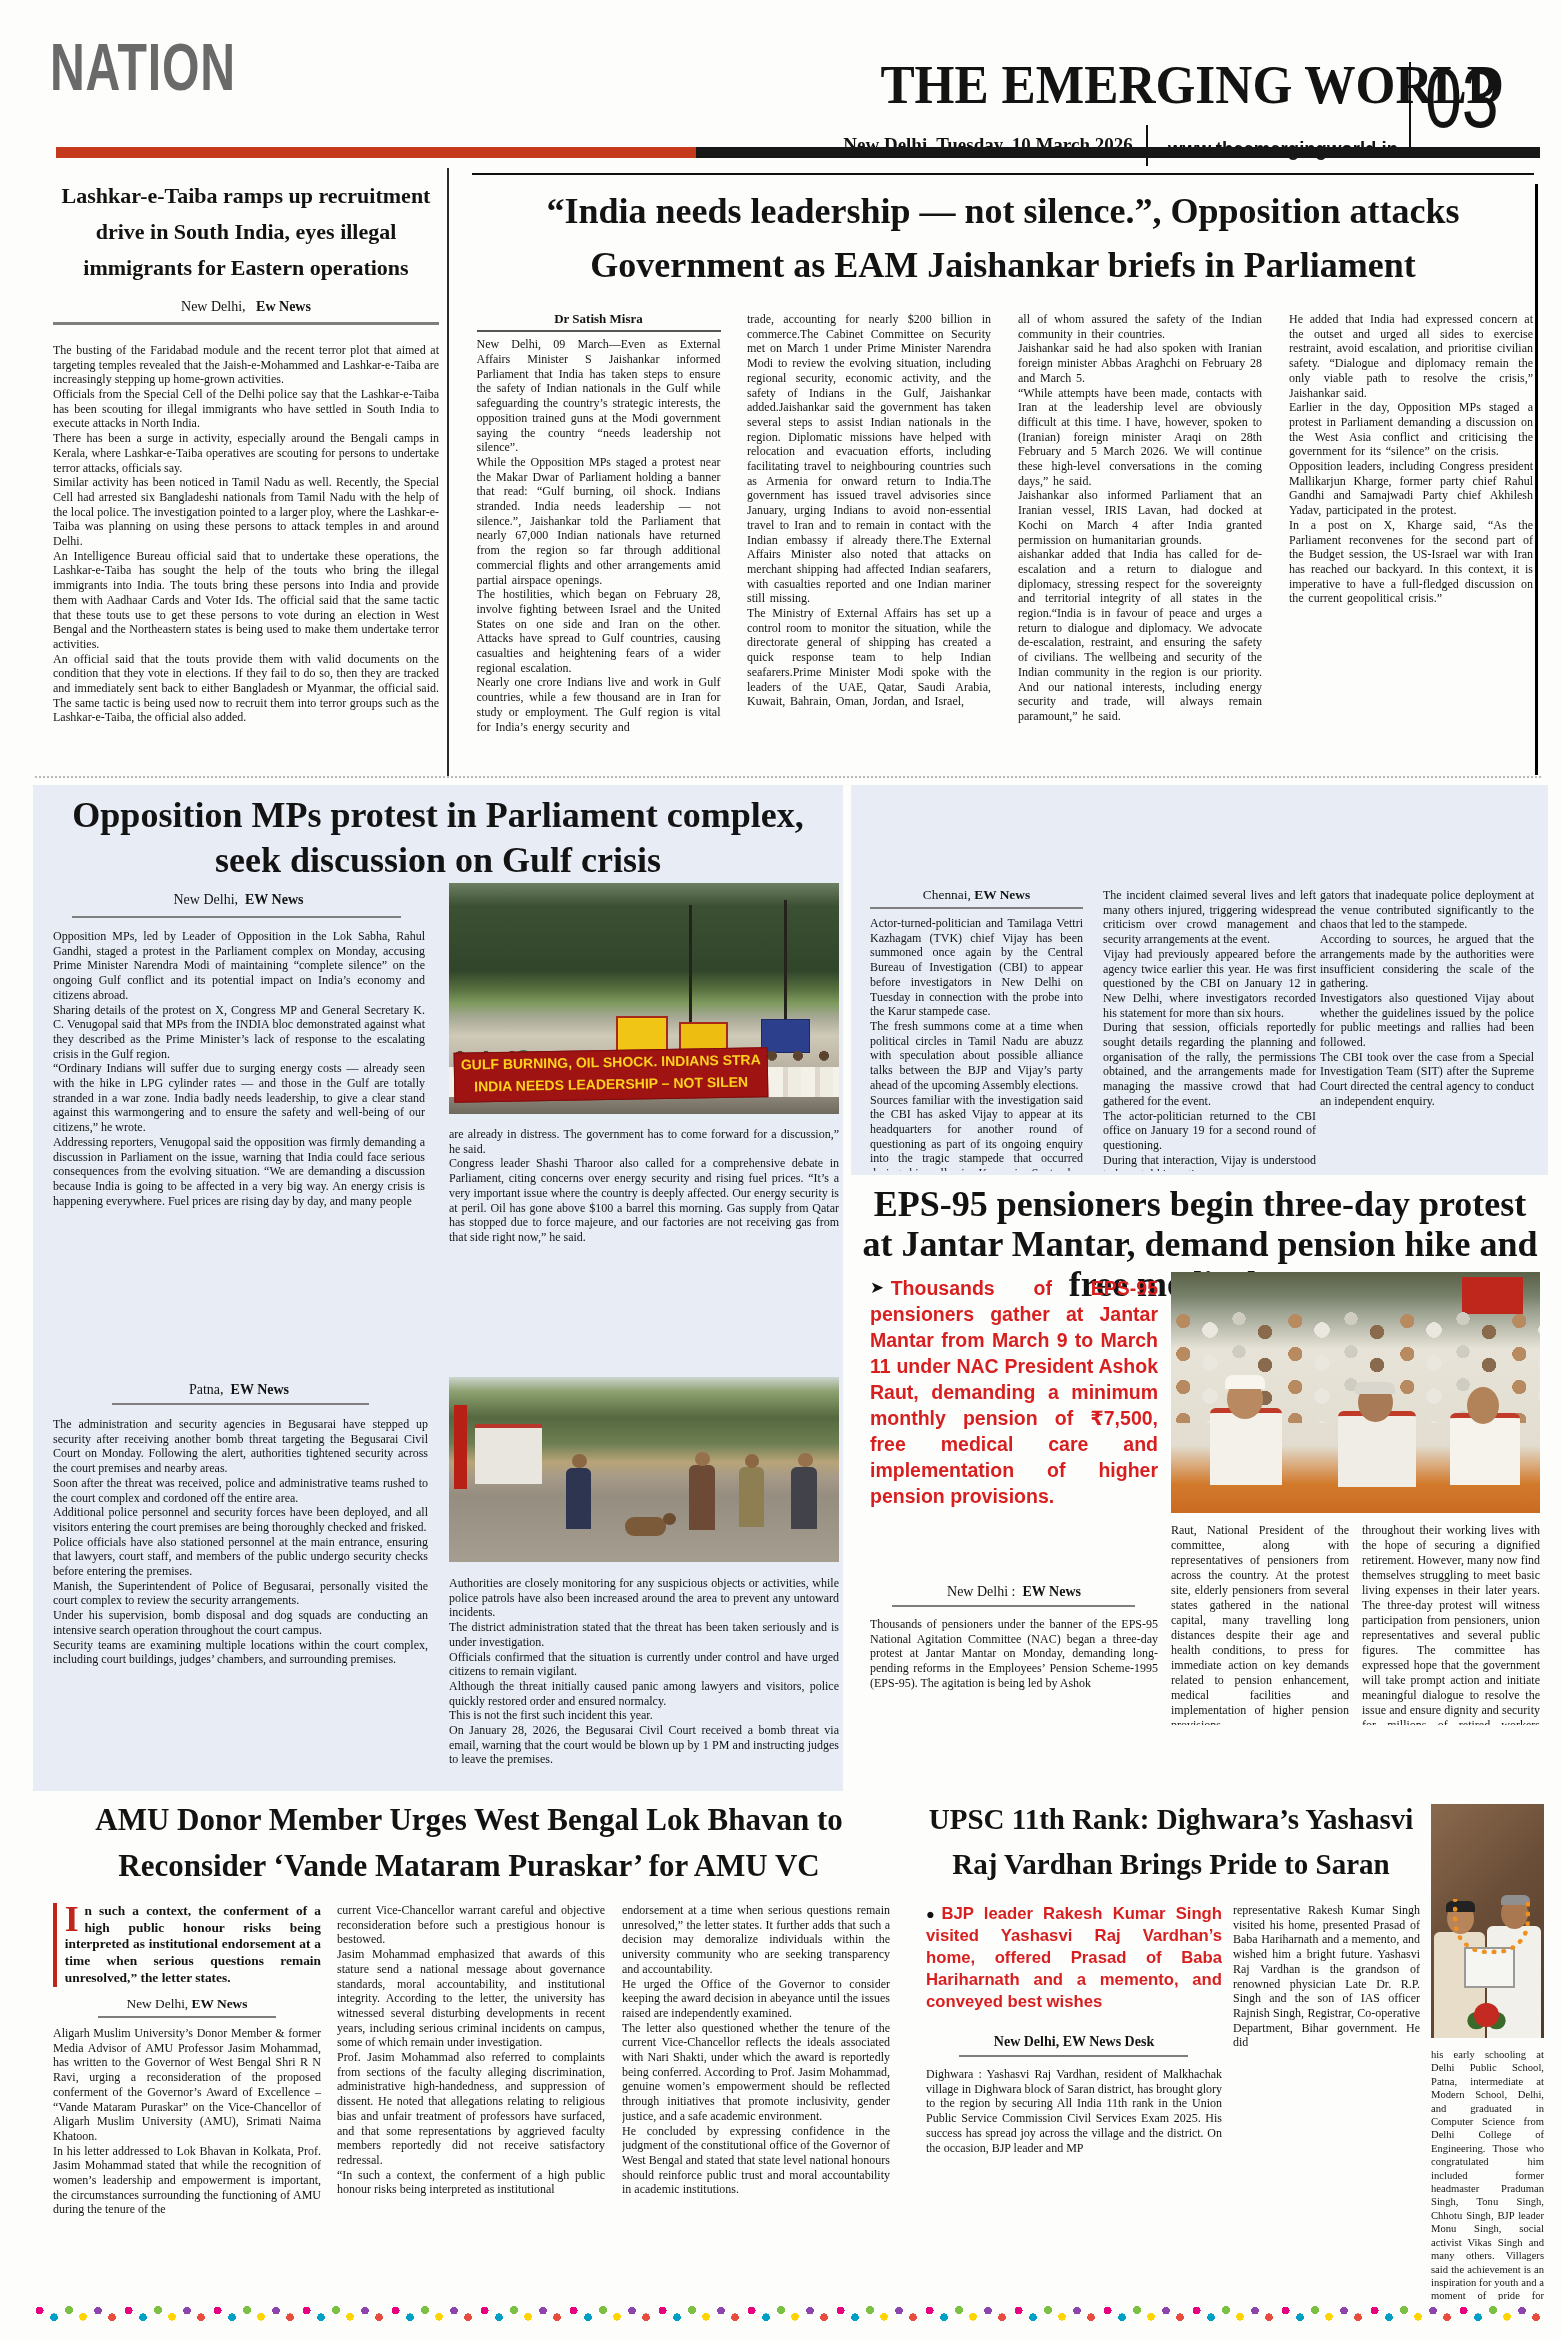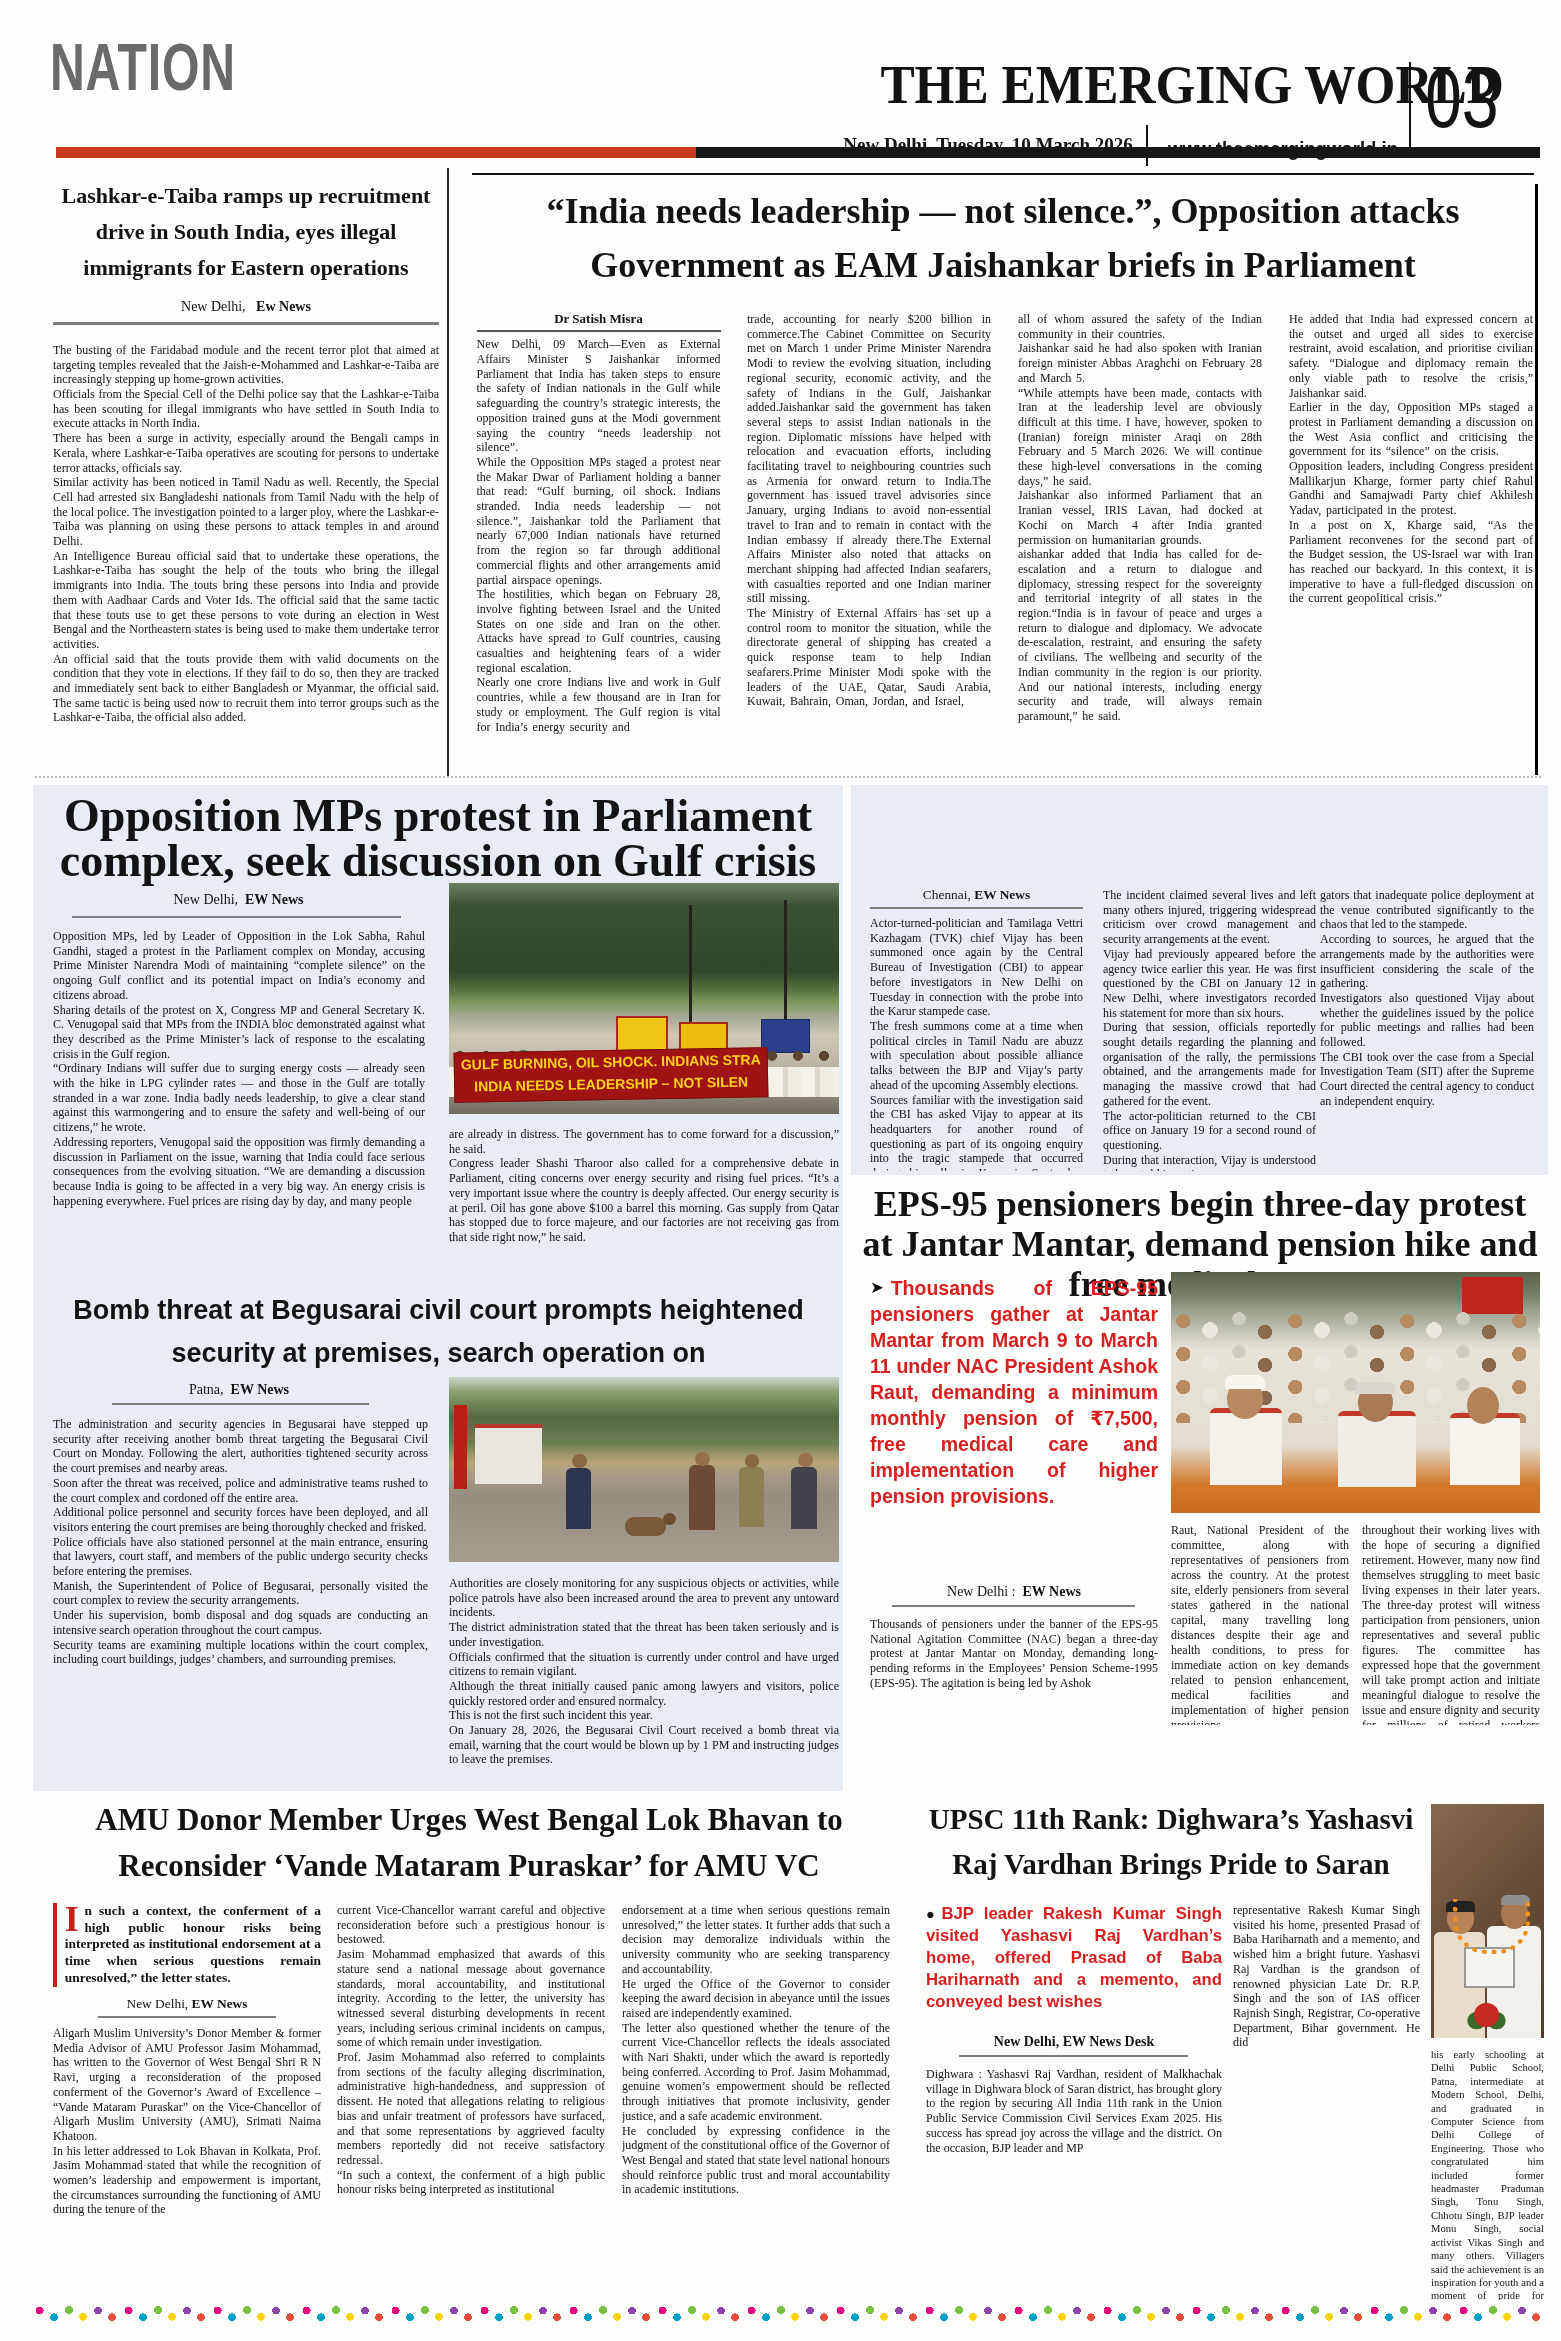--- a/index.html
+++ b/index.html
@@ -114,21 +114,21 @@
     </div>
   </div>
   <div class="abs" style="left:1535px;top:184px;width:2.8px;height:591px;background:#000;"></div>
 
   <div class="abs" style="left:35px;top:776px;width:1506px;border-top:2.8px dotted #b9b9b9;"></div>
 
   <div class="abs blue" style="left:33px;top:785px;width:810px;height:1006px;"></div>
 
   <div class="abs blue" style="left:851px;top:785px;width:697px;height:390px;"></div>
 
-  <div class="abs hl" style="left:50px;top:793px;width:776px;font-size:46px;line-height:45px;">Opposition MPs protest in Parliament complex, seek discussion on Gulf crisis</div>
+  <div class="abs hl" style="left:50px;top:793px;width:776px;font-size:36px;line-height:45px;">Opposition MPs protest in Parliament complex, seek discussion on Gulf crisis</div>
   <div class="abs bl" style="left:53px;top:892px;width:371px;">
     <span>New Delhi,</span>&nbsp;&nbsp;<b>EW News</b>
   </div>
   <div class="abs brule" style="left:72px;top:916px;width:329px;"></div>
 
   <div class="ph" style="left:449px;top:883px;width:390px;height:231px;background:linear-gradient(180deg,#6d7f63 0%,#3c5033 10%,#31452b 38%,#58703f 46%,#7f9a5e 52%,#a5a894 58%,#cfc9b8 66%,#b9b2a2 80%,#6f6a5e 100%);">
     <div class="abs" style="left:240px;top:22px;width:3.3px;height:117px;background:#23231c;"></div>
     <div class="abs" style="left:335px;top:16.7px;width:3.3px;height:123px;background:#23231c;"></div>
     <div class="abs" style="left:167px;top:133px;width:48px;height:32px;background:#f0c515;border:2.2px solid #a82918;"></div>
     <div class="abs" style="left:230px;top:139px;width:45px;height:31px;background:#edbd12;border:2.2px solid #a82918;"></div>
@@ -204,21 +204,20 @@
     <p>Thousands of pensioners under the banner of the EPS-95 National Agitation Committee (NAC) began a three-day protest at Jantar Mantar on Monday, demanding long-pending reforms in the Employees’ Pension Scheme-1995 (EPS-95). The agitation is being led by Ashok</p>
   </div>
   <div class="abs body clip" style="left:1171px;top:1523px;width:178px;height:202px;line-height:15px;">
     <p>Raut, National President of the committee, along with representatives of pensioners from across the country. At the protest site, elderly pensioners from several states gathered in the national capital, many travelling long distances despite their age and health conditions, to press for immediate action on key demands related to pension enhancement, medical facilities and implementation of higher pension provisions.</p>
     <p>Several participants said they had contributed to the pension scheme</p>
   </div>
   <div class="abs body clip" style="left:1362px;top:1523px;width:178px;height:202px;line-height:15px;">
     <p>throughout their working lives with the hope of securing a dignified retirement. However, many now find themselves struggling to meet basic living expenses in their later years. The three-day protest will witness participation from pensioners, union representatives and several public figures. The committee has expressed hope that the government will take prompt action and initiate meaningful dialogue to resolve the issue and ensure dignity and security for millions of retired workers across the country.</p>
   </div>
 
-  <div class="abs sans" style="left:56px;top:1289px;width:765px;font-weight:bold;text-align:center;font-size:27px;line-height:43px;">Bomb threat at Begusarai civil court prompts heightened security at premises, search operation on</div>
   <div class="abs bl" style="left:53px;top:1382px;width:372px;">
     <span>Patna,</span>&nbsp;&nbsp;<b>EW News</b>
   </div>
   <div class="abs brule" style="left:112px;top:1403px;width:257px;"></div>
 
   <div class="ph" style="left:449px;top:1377px;width:390px;height:185px;background:linear-gradient(180deg,#cdd6cf 0%,#8da06f 8%,#55683f 22%,#6e7f53 36%,#b7a478 46%,#a79b88 54%,#958d80 64%,#a59d90 100%);">
     <div class="abs" style="left:4.5px;top:28px;width:13.4px;height:84px;background:#b92015;"></div>
     <div class="abs" style="left:26px;top:47px;width:67px;height:56px;background:#e8e6df;border-top:4.5px solid #b9362a;"></div>
     <div class="person" style="left:117px;bottom:33px;width:24.5px;height:61px;background:#2d3550;"></div>
     <div class="head" style="left:123px;bottom:94px;width:14.5px;height:14.5px;background:#8c6743;"></div>

